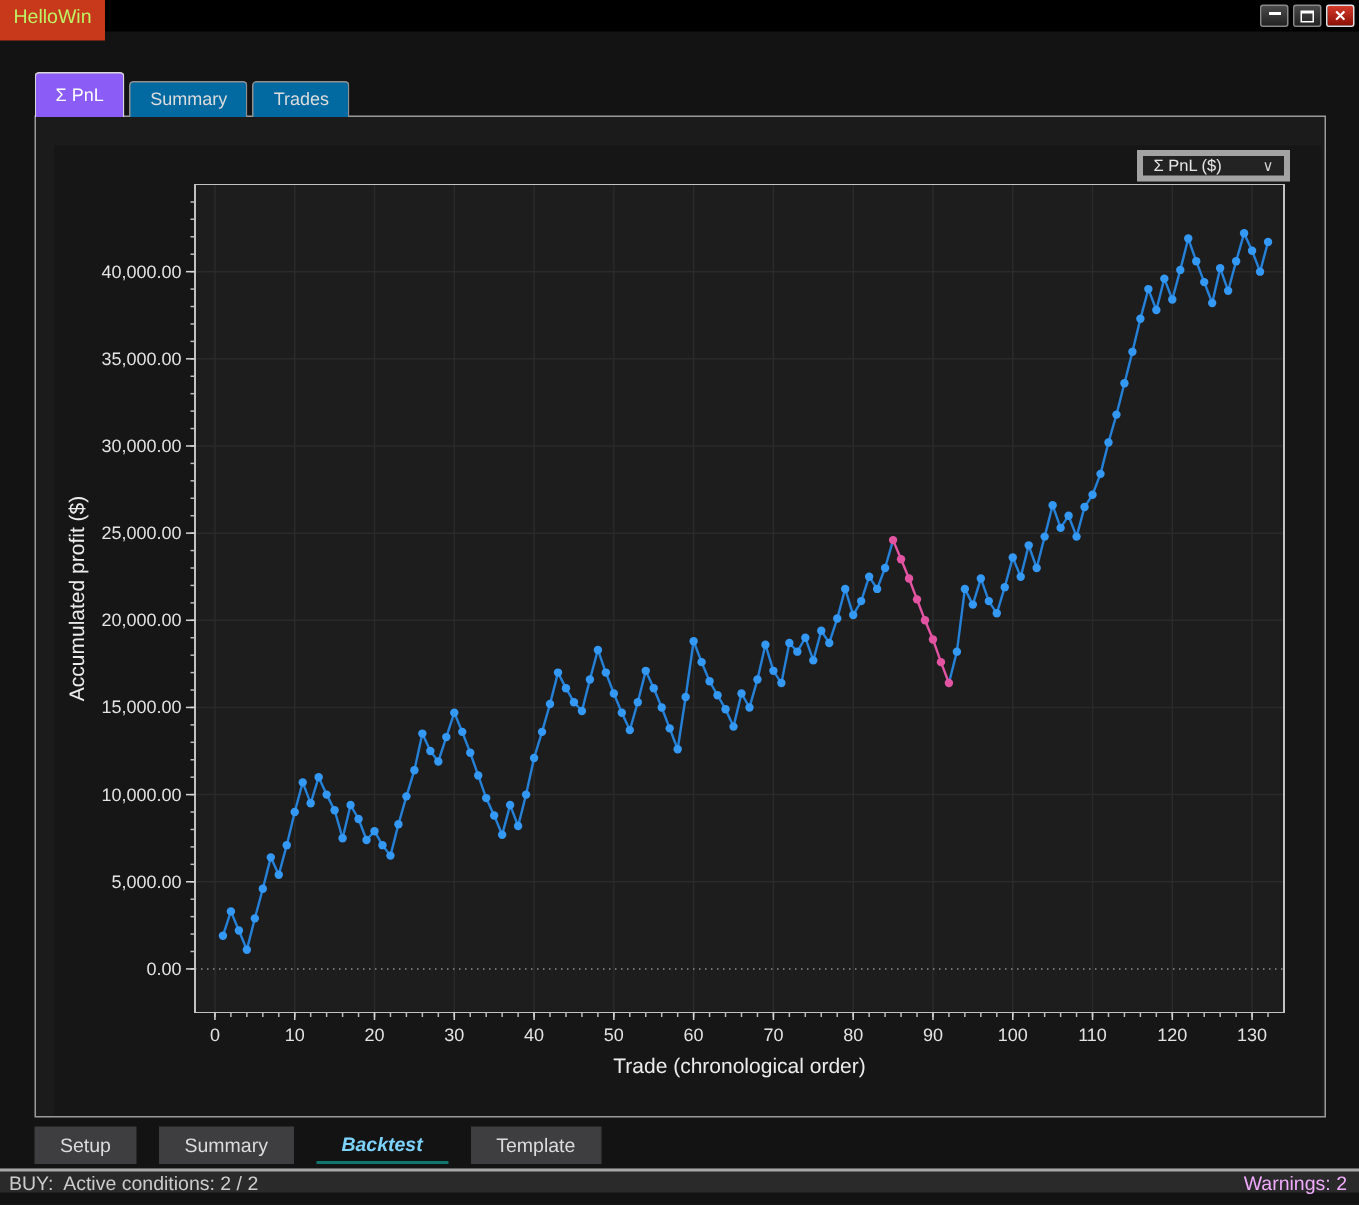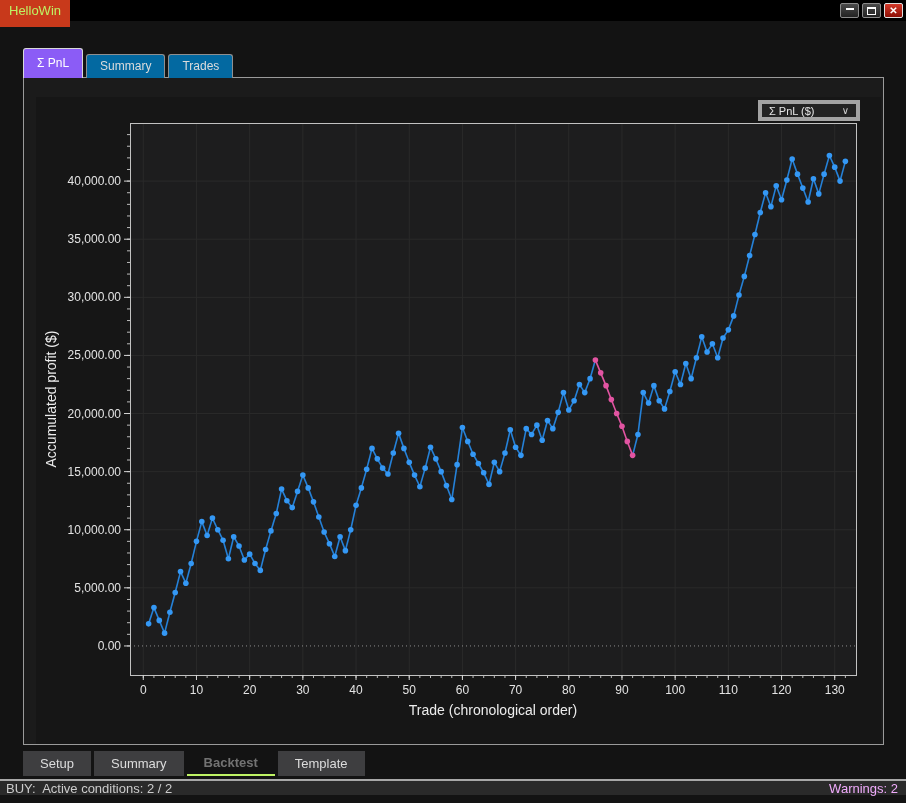--- a/index.html
+++ b/index.html
@@ -44,28 +44,28 @@
     background:#161616;
   }
   .series-select {
     position:absolute; top:3px; right:21px; width:102px; height:21px;
     background:#232323; border:4px solid #a3a3a3; color:#e6e6e6;
     font-size:11px; display:flex; align-items:center; justify-content:space-between;
     padding:0 7px; cursor:default;
   }
   .series-select .chev { font-size:10px; color:#cfcfcf; }
   
-  .bottom-tabs { position:absolute; left:23px; top:751px; display:flex; gap:3px; height:25px; }
+  .bottom-tabs { position:absolute; left:23px; top:751px; display:flex; gap:15px; height:25px; }
   .bottom-tab {
     height:25px; line-height:25px; padding:0 17px; background:#3e3e40;
     color:#dcdcdc; font-size:13px; cursor:default;
   }
   .bottom-tab.active {
-    background:#131313; color:#737373; font-weight:bold;
-    border-bottom:2px solid #bef264; line-height:23px;
+    background:#131313; color:#7dd3fc; font-weight:bold;
+    border-bottom:2px solid #0f766e; line-height:23px;font-style:italic;
   }
   
   .statusbar {
     position:absolute; left:0; top:779px; width:906px; height:16px;
     background:#2a2a2a; border-top:2px solid #a8a8a8;
     display:flex; align-items:center; justify-content:space-between;
     padding:0 8px 0 6px; font-size:13px; color:#cccccc;
   }
   .statusbar .warn { color:#f0abfc; }
   .status-left { white-space:pre; }

